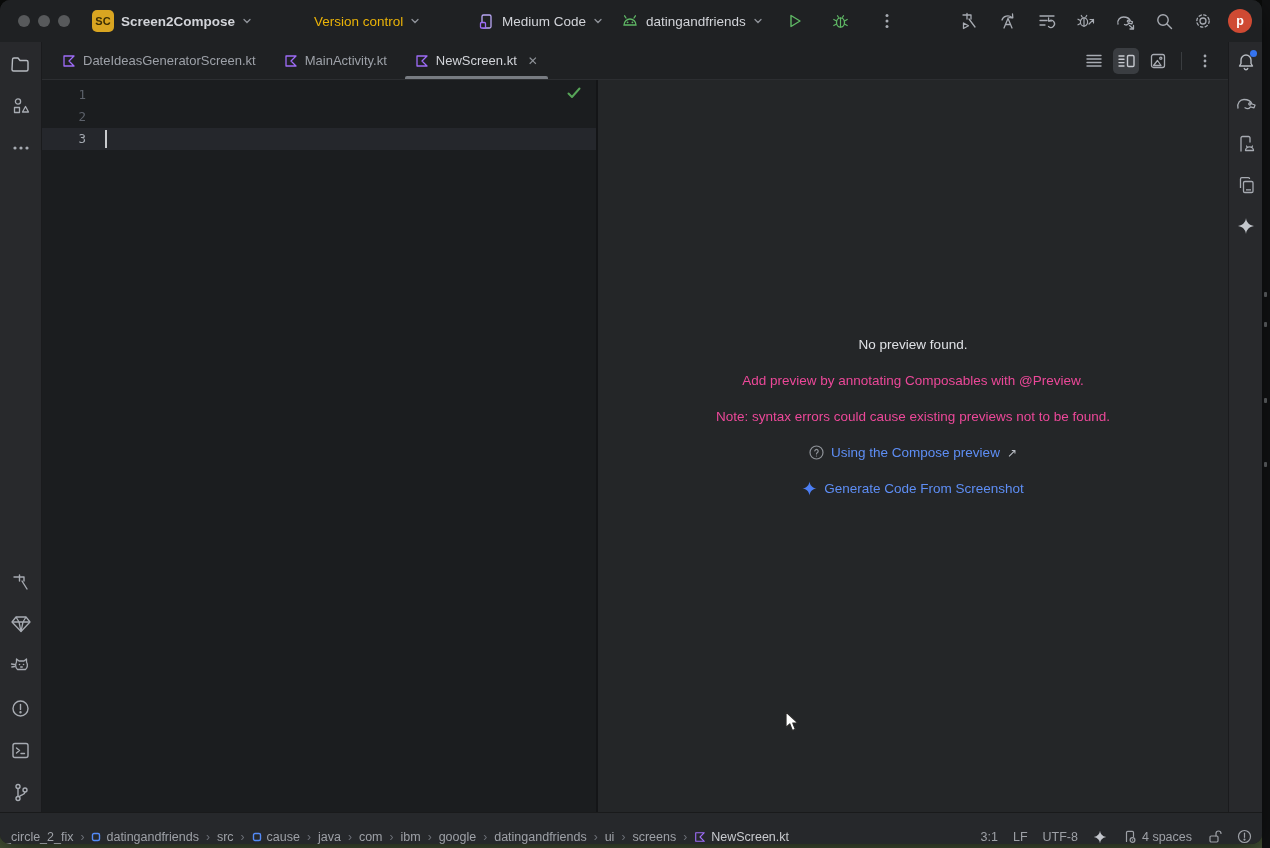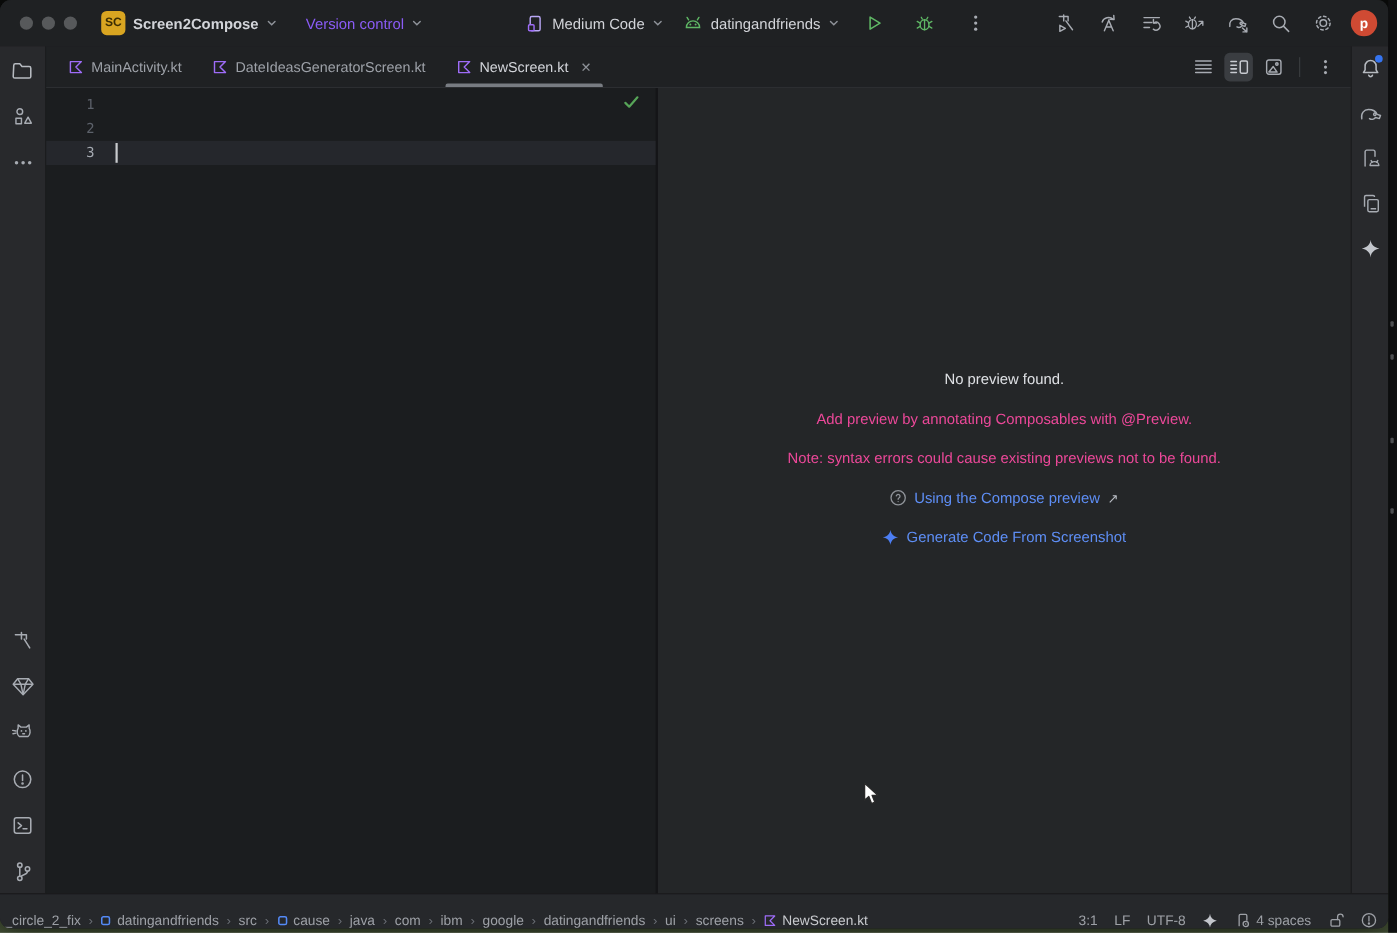--- a/index.html
+++ b/index.html
@@ -20,21 +20,21 @@
   }
 
   
   .titlebar { position:relative; height:42px; flex:0 0 42px; background:#1f2123; }
   .traffic { position:absolute; left:18px; top:15px; display:flex; gap:8px; }
   .traffic span { width:12px; height:12px; border-radius:50%; background:#57595b; }
   .tb-left { position:absolute; left:92px; top:0; height:42px; display:flex; align-items:center; gap:26px; }
   .tb-mid  { position:absolute; left:478px; top:0; height:42px; display:flex; align-items:center; gap:18px; }
   .tb-right{ position:absolute; right:10px; top:0; height:42px; display:flex; align-items:center; gap:11px; }
   .tb-item { display:flex; align-items:center; gap:7px; font-size:13.5px; color:#d2d4d9; cursor:default; }
-  .tb-item.dim { color:#8b5cf6; }
+  .tb-item.dim { color:#eab308;margin-left:36px; }
   .badge-sc {
     width:22px; height:22px; border-radius:5px; background:#d9a521; color:#3c2e03;
     font-size:11px; font-weight:bold; display:flex; align-items:center; justify-content:center;
   }
   .chev { width:10px; height:10px; }
   .icon-btn { width:28px; height:28px; border-radius:6px; display:flex; align-items:center; justify-content:center; }
   .avatar {
     width:24px; height:24px; border-radius:50%; background:#cf4a33; color:#fff;
     font-size:12.5px; font-weight:bold; display:flex; align-items:center; justify-content:center;
   }
@@ -308,27 +308,27 @@
         </svg>
       </div>
     </div>
 
     <div class="center">
       <div class="tabbar">
         <div class="tab">
           <svg class="ic" width="14" height="14" viewBox="0 0 14 14">
               <path d="M2 2 H12 L7 7 L12 12 H2 Z" stroke="#9e6cf8" fill="none" stroke-width="1.3" stroke-linejoin="round"></path>
             </svg>
-          <span>MainActivity.kt</span>
+          <span>DateIdeasGeneratorScreen.kt</span>
         </div>
         <div class="tab">
           <svg class="ic" width="14" height="14" viewBox="0 0 14 14">
               <path d="M2 2 H12 L7 7 L12 12 H2 Z" stroke="#9e6cf8" fill="none" stroke-width="1.3" stroke-linejoin="round"></path>
             </svg>
-          <span>DateIdeasGeneratorScreen.kt</span>
+          <span>MainActivity.kt</span>
         </div>
         <div class="tab active">
           <svg class="ic" width="14" height="14" viewBox="0 0 14 14">
               <path d="M2 2 H12 L7 7 L12 12 H2 Z" stroke="#9e6cf8" fill="none" stroke-width="1.3" stroke-linejoin="round"></path>
             </svg>
           <span>NewScreen.kt</span>
           <span class="close">✕</span>
         </div>
 
         <div class="tabbar-right">

